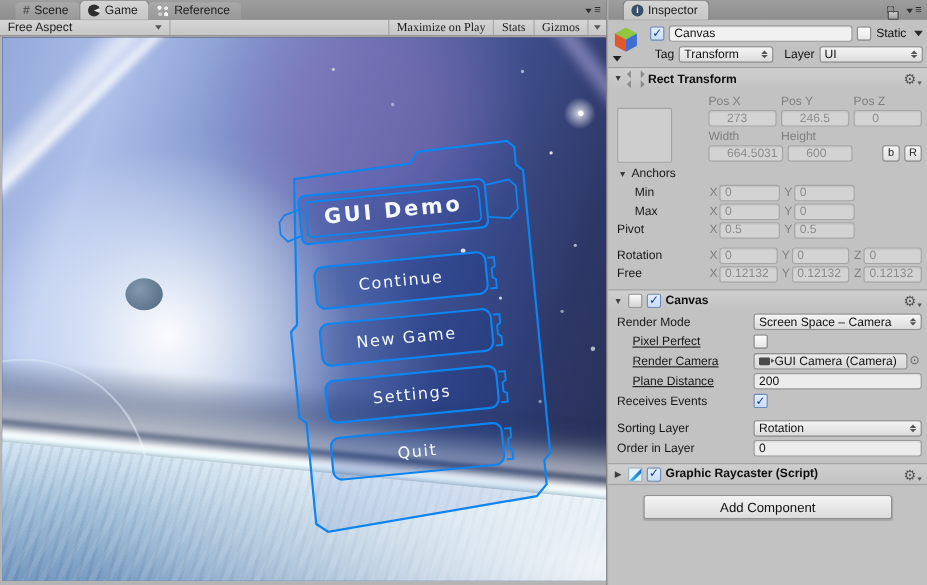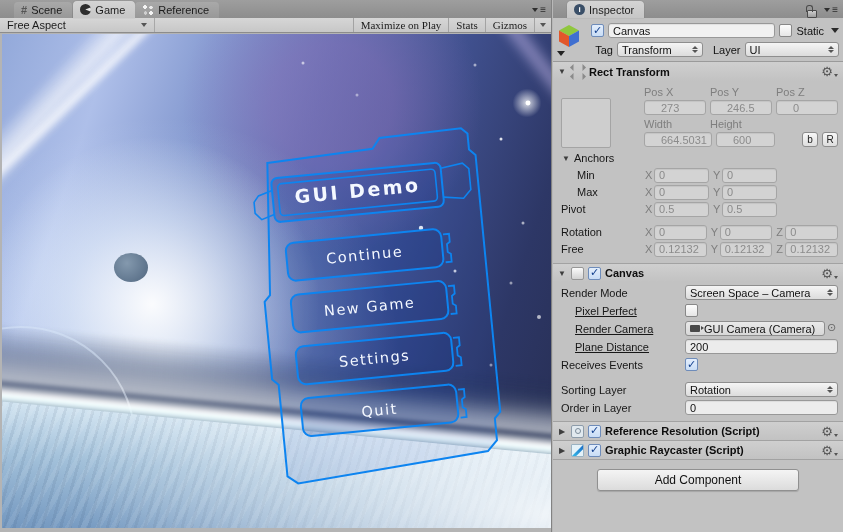--- a/index.html
+++ b/index.html
@@ -185,21 +185,21 @@
   .sq-icon { width:13px; height:13px; border:1px solid #979797; border-radius:2px;
     background:linear-gradient(#fbfbfb,#d2d2d2); flex:0 0 auto; }
   .refres-icon { width:13px; height:13px; border:1px solid #8d9caa; border-radius:2px; background:#e1e9ef;
     display:flex; align-items:center; justify-content:center; flex:0 0 auto; }
   .refres-icon i { width:6px; height:6px; border:1.5px solid #7c8c9a; border-radius:50%; }
   .raycast-icon { width:13px; height:13px; border:1px solid #9ab2c2; border-radius:1px; background:#e4f2f9;
     position:relative; overflow:hidden; flex:0 0 auto; }
   .raycast-icon i { position:absolute; left:-2px; top:5px; width:17px; height:2.5px;
     background:linear-gradient(90deg,#35bdea,#1a66c4); transform:rotate(-45deg); }
 
-  #add-component { display:block; margin:9px auto 0 auto; width:202px; height:22px;
+  #add-component { display:block; margin:9px auto 0 auto; width:226px; height:22px;
     border:1px solid #909090; border-radius:3px; background:linear-gradient(#f4f4f4,#dcdcdc);
     font-family:inherit; font-size:12px; color:#111; box-shadow:0 1px 1px rgba(0,0,0,.15); }
   .scripts-gap { border-top:1px solid #a2a2a2; }
 </style>
 </head>
 <body>
 
 <div id="game-pane" class="pane">
   <div class="tabbar">
     <div class="tab inactive">
@@ -545,31 +545,20 @@
       <span class="clbl">Order in Layer</span>
       <span class="ctrl">
           <span class="tf">0</span>
         </span>
     </div>
     <div style="height:4px;"></div>
   </div>
 
   <div class="comp-header">
     <span class="fold closed"></span>
-    <span class="refres-icon">
-        <i></i>
-      </span>
-    <span class="cb checked"></span>
-    <span class="title">Reference Resolution (Script)</span>
-    <span class="gear">
-        <i></i>
-      </span>
-  </div>
-  <div class="comp-header">
-    <span class="fold closed"></span>
     <span class="raycast-icon">
         <i></i>
       </span>
     <span class="cb checked"></span>
     <span class="title">Graphic Raycaster (Script)</span>
     <span class="gear">
         <i></i>
       </span>
   </div>
   <div class="scripts-gap"></div>

